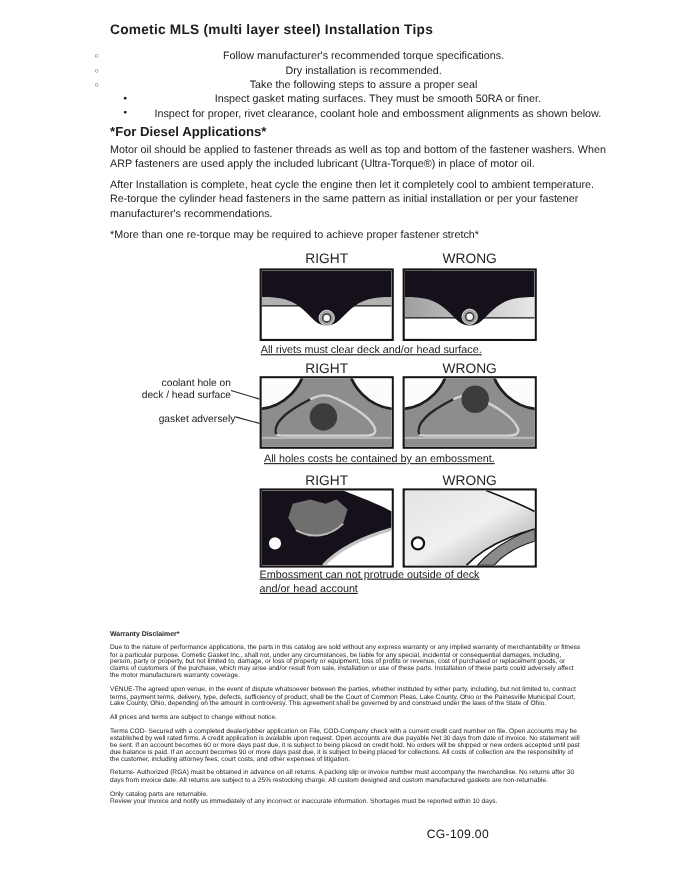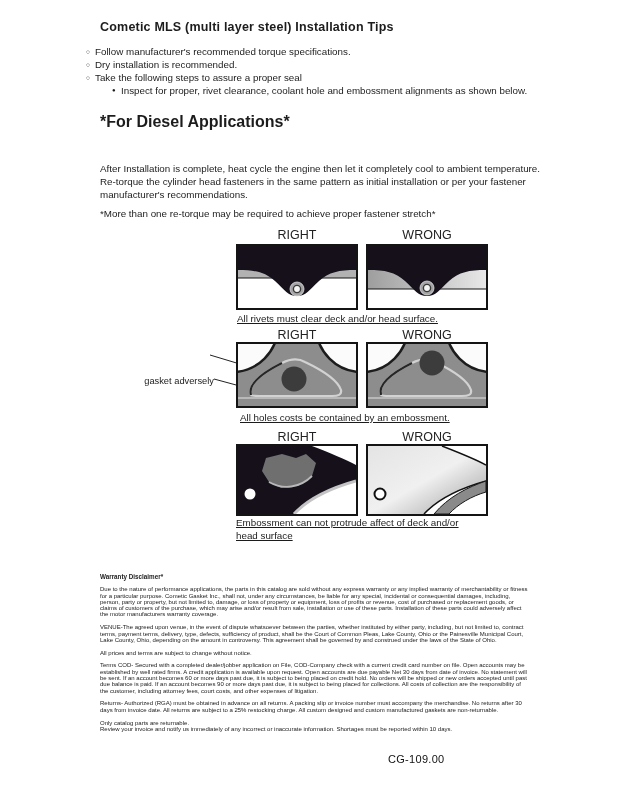--- a/index.html
+++ b/index.html
@@ -4,27 +4,27 @@
 <style>
   html,body { margin:0; padding:0; background:#ffffff; }
   .page { position:relative; width:618px; height:800px; background:#fff;
           font-family:"Liberation Sans", sans-serif; color:#1c1c1c; overflow:hidden; }
 
   .title { position:absolute; left:100px; top:20px; margin:0;
            font-size:12.5px; font-weight:bold; 
            text-underline-offset:2px; letter-spacing:.2px; }
 
   .tips { position:absolute; left:86px; top:45px; margin:0; padding:0;
-          list-style:none; font-size:9.8px; line-height:13px; width:480px; }
+          list-style:none; font-size:9.8px; line-height:13px; width:480px;text-align:center; }
   .tips li { position:relative; padding-left:9px; }
   .tips li::before { content:"○"; position:absolute; left:0; top:0; font-size:6.5px; line-height:13px; }
   .tips li.sub { margin-left:26px; }
   .tips li.sub::before { content:"●"; font-size:6px; }
 
-  .diesel-h { position:absolute; left:100px; top:113px; margin:0; font-size:16px; font-weight:bold; }
+  .diesel-h { position:absolute; left:100px; top:113px; margin:0; font-size:12px; font-weight:bold; }
   .body { position:absolute; left:100px; margin:0; font-size:9.8px; line-height:13.2px; width:456px; }
   #p1 { top:130px; } #p2 { top:162px; } #p3 { top:207px; }
 
   .dlabel { position:absolute; width:122px; text-align:center; font-size:12.5px; color:#222; }
   .lbl-r1 { left:236px; top:228px; } .lbl-w1 { left:366px; top:228px; }
   .lbl-r2 { left:236px; top:328px; } .lbl-w2 { left:366px; top:328px; }
   .lbl-r3 { left:236px; top:430px; } .lbl-w3 { left:366px; top:430px; }
 
   .panel { position:absolute; width:122px; border:2px solid #141414; box-sizing:border-box; background:#fff; }
   .panel svg { display:block; width:100%; height:100%; }
@@ -53,24 +53,26 @@
 <body>
 
 <div class="page">
 
   <h1 class="title">Cometic MLS (multi layer steel) Installation Tips</h1>
 
   <ul class="tips">
     <li>Follow manufacturer's recommended torque specifications.</li>
     <li>Dry installation is recommended.</li>
     <li>Take the following steps to assure a proper seal</li>
+    <li class="sub">Inspect gasket mating surfaces.  They must be smooth 50RA or finer.</li>
     <li class="sub">Inspect for proper, rivet clearance, coolant hole and embossment alignments as shown below.</li>
   </ul>
 
   <h2 class="diesel-h">*For Diesel Applications*</h2>
+  <p class="body" id="p1">Motor oil should be applied to fastener threads as well as top and bottom of the fastener washers. When ARP fasteners are used apply the included lubricant (Ultra-Torque®) in place of motor oil.</p>
   <p class="body" id="p2">After Installation is complete, heat cycle the engine then let it completely cool to ambient temperature. Re-torque the cylinder head fasteners in the same pattern as initial installation or per your fastener manufacturer's recommendations.</p>
   <p class="body" id="p3">*More than one re-torque may be required to achieve proper fastener stretch*</p>
 
   <div class="dlabel lbl-r1">RIGHT</div>
   <div class="dlabel lbl-w1">WRONG</div>
 
   <div class="panel p-r1">
     <svg viewBox="0 0 118 62" preserveAspectRatio="none">
       <rect x="0" y="0" width="118" height="62" fill="#b2b2b2"></rect>
       <rect x="0" y="32" width="118" height="30" fill="#ffffff"></rect>
@@ -100,20 +102,24 @@
         <circle cx="59" cy="42" r="3.6" fill="#f5f5f5" stroke="#3a3a3a" stroke-width="1.4"></circle>
       </g>
     </svg>
   </div>
 
   <p class="cap cap1">All rivets must clear deck and/or head surface.</p>
 
   <div class="dlabel lbl-r2">RIGHT</div>
   <div class="dlabel lbl-w2">WRONG</div>
 
+  <div class="ann ann1">
+    <div>coolant hole on</div>
+    <div>deck / head surface</div>
+  </div>
   <div class="ann ann2">gasket adversely</div>
   <svg class="leaders" viewBox="0 0 92 48">
     <line x1="4" y1="7" x2="87" y2="32" stroke="#222" stroke-width="1"></line>
     <line x1="8" y1="31" x2="56" y2="44" stroke="#222" stroke-width="1"></line>
   </svg>
 
   <div class="panel p-r2">
     <svg viewBox="0 0 118 62" preserveAspectRatio="none">
       <rect x="0" y="0" width="118" height="62" fill="#8d8d8d"></rect>
       <line x1="0" y1="54" x2="118" y2="54" stroke="#b8b8b8" stroke-width="2"></line>
@@ -164,21 +170,21 @@
       </defs>
       <rect x="0" y="0" width="118" height="68" fill="#ffffff"></rect>
       <path d="M0,0 H74 C92,7 107,13 118,19 V35 C93,42 70,53 56,68 H0 Z" fill="url(#g3)"></path>
       <path d="M74,0 C92,7 107,13 118,19" fill="none" stroke="#111" stroke-width="1.5"></path>
       <path d="M56,68 C70,53 93,42 118,35" fill="none" stroke="#111" stroke-width="1.5"></path>
       <path d="M66,68 C80,51 100,41 118,35 L118,46 C104,50 90,58 81,68 Z" fill="#8a8a8a" stroke="#1a1a1a" stroke-width="1"></path>
       <circle cx="12" cy="48" r="5.5" fill="#ffffff" stroke="#111" stroke-width="2"></circle>
     </svg>
   </div>
 
-  <p class="cap cap3">Embossment can not protrude affect of deck and/or head surface</p>
+  <p class="cap cap3">Embossment can not protrude outside of deck and/or head account</p>
 
   <div class="disclaimer">
     <h3>Warranty Disclaimer*</h3>
     <p>Due to the nature of performance applications, the parts in this catalog are sold without any express warranty or any implied warranty of merchantability or fitness for a particular purpose.  Cometic Gasket Inc., shall not, under any circumstances, be liable for any special, incidental or consequential damages, including, person, party or property, but not limited to, damage, or loss of property or equipment, loss of profits or revenue, cost of purchased or replacement goods, or claims of customers of the purchase, which may arise and/or result from sale, installation or use of these parts.  Installation of these parts could adversely affect the motor manufacturers warranty coverage.</p>
     <p>VENUE-The agreed upon venue, in the event of dispute whatsoever between the parties, whether instituted by either party, including, but not limited to, contract terms, payment terms, delivery, type, defects, sufficiency of product, shall be the Court of Common Pleas, Lake County, Ohio or the Painesville Municipal Court, Lake County, Ohio, depending on the amount in controversy. This agreement shall be governed by and construed under the laws of the State of Ohio.</p>
     <p>All prices and terms are subject to change without notice.</p>
     <p>Terms COD- Secured with a completed dealer/jobber application on File, COD-Company check with a current credit card number on file.  Open accounts may be established by well rated firms.  A credit application is available upon request.  Open accounts are due payable Net 30 days from date of invoice.  No statement will be sent.  If an account becomes 60 or more days past due, it is subject to being placed on credit hold.  No orders will be shipped or new orders accepted until past due balance is paid.  If an account becomes 90 or more days past due, it is subject to being placed for collections.  All costs of collection are the responsibility of the customer, including attorney fees, court costs, and other expenses of litigation.</p>
     <p>Returns- Authorized (RGA) must be obtained in advance on all returns.  A packing slip or invoice number must accompany the merchandise.  No returns after 30 days from invoice date.  All returns are subject to a 25% restocking charge.  All custom designed and custom manufactured gaskets are non-returnable.</p>
     <p class="tight">Only catalog parts are returnable.</p>
     <p class="tight">Review your invoice and notify us immediately of any incorrect or inaccurate information.  Shortages must be reported within 10 days.</p>

